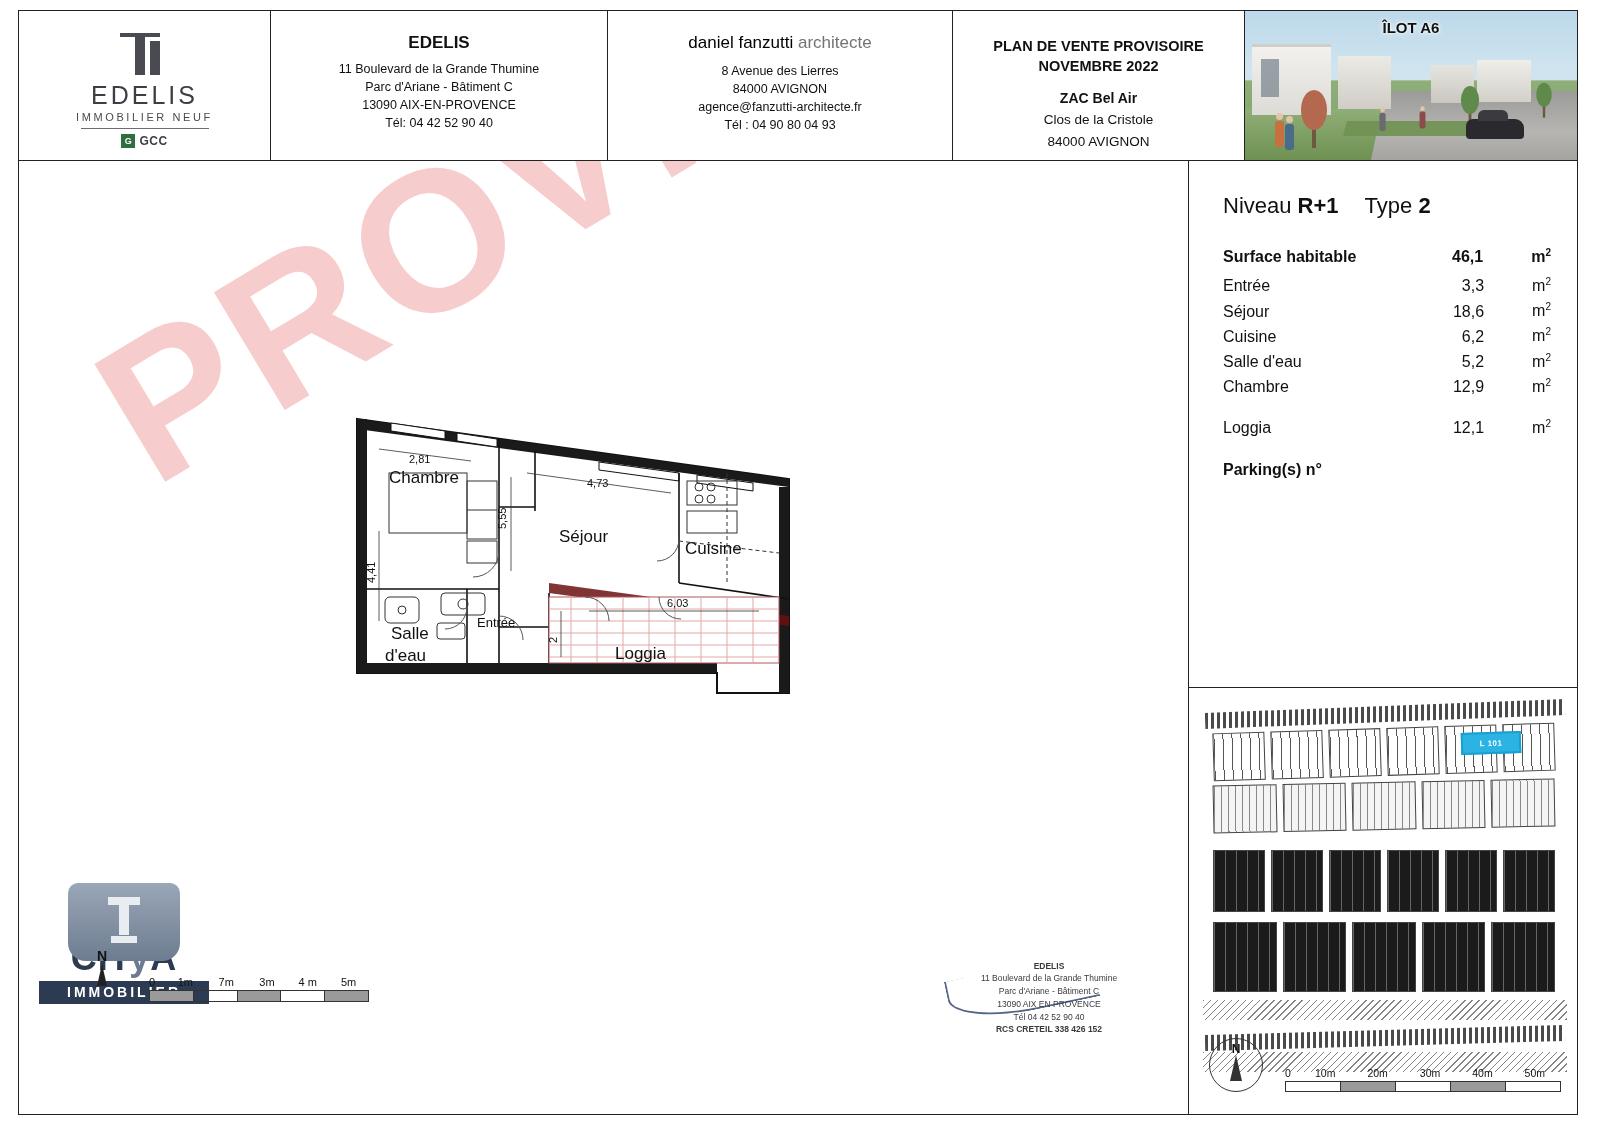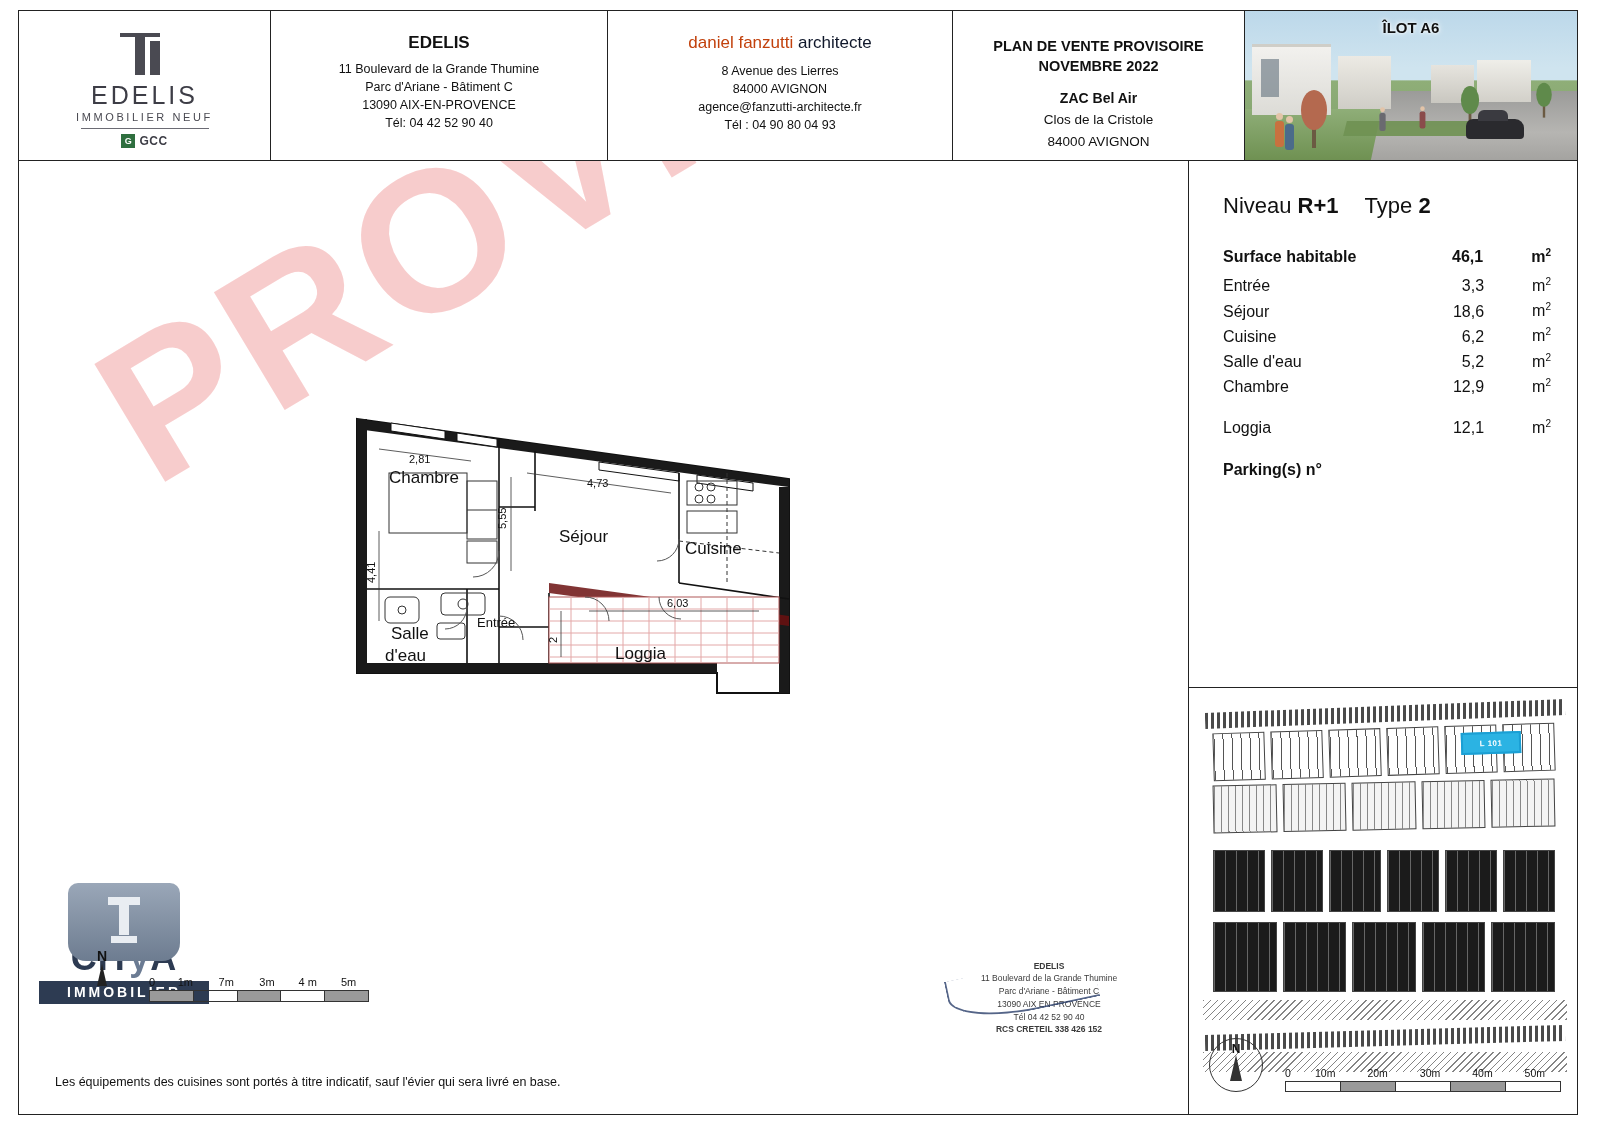--- a/index.html
+++ b/index.html
@@ -62,22 +62,22 @@
     width: 14px; height: 14px; background: #2f6f3f; color: #fff;
     font-size: 9px; line-height: 14px; text-align: center; font-weight: 700;
   }
 
   .cell-edelis .inner, .cell-archi .inner, .cell-plan .inner {
     padding: 20px 8px 0; text-align: center; line-height: 1.45;
   }
   .t-title { font-size: 17px; font-weight: 700; margin-bottom: 4px; }
   .t-line { font-size: 12.5px; }
   .archi-title { font-size: 17px; margin-bottom: 6px; }
-  .archi-title .b { color: #c2410c; font-weight: 400; }
-  .archi-title .n { color: #0f172a; }
+  .archi-title .b { color: #000000; font-weight: 400; }
+  .archi-title .n { color: #737373; }
   .cell-plan .inner { padding-top: 26px; }
   .p-title { font-size: 14.5px; font-weight: 700; line-height: 1.35; }
   .p-sub { font-size: 14px; font-weight: 700; margin-top: 12px; }
   .p-line { font-size: 13.5px; margin-top: 2px; }
 
   
   .persp {
     position: absolute; inset: 0;
     background:
       linear-gradient(180deg, #bcd8ea 0%, #cfe4ef 38%, #cfe4ef 46%, #8fae78 47%, #7d9f6a 100%);
@@ -658,17 +658,16 @@
       <div class="bold">EDELIS</div>
       <div>11 Boulevard de la Grande Thumine</div>
       <div>Parc d'Ariane - Bâtiment C</div>
       <div>13090 AIX EN PROVENCE</div>
       <div>Tél 04 42 52 90 40</div>
       <div class="bold strike">RCS CRETEIL 338 426 152</div>
       <div class="scribble"></div>
     </div>
 
     <div class="legal">
-      <div>Les équipements des cuisines sont portés à titre indicatif, sauf l'évier qui sera livré en base.</div>
     </div>
   </div>
 
 </div>
 
 </body></html>

